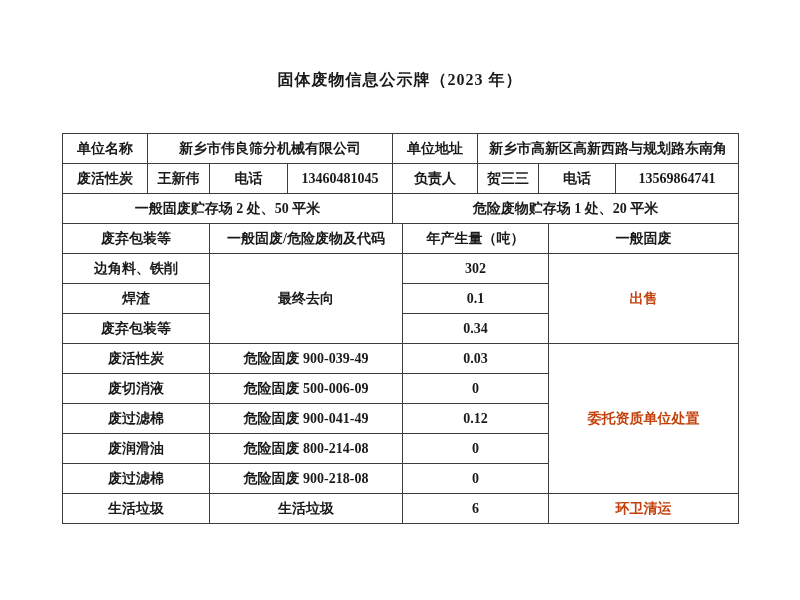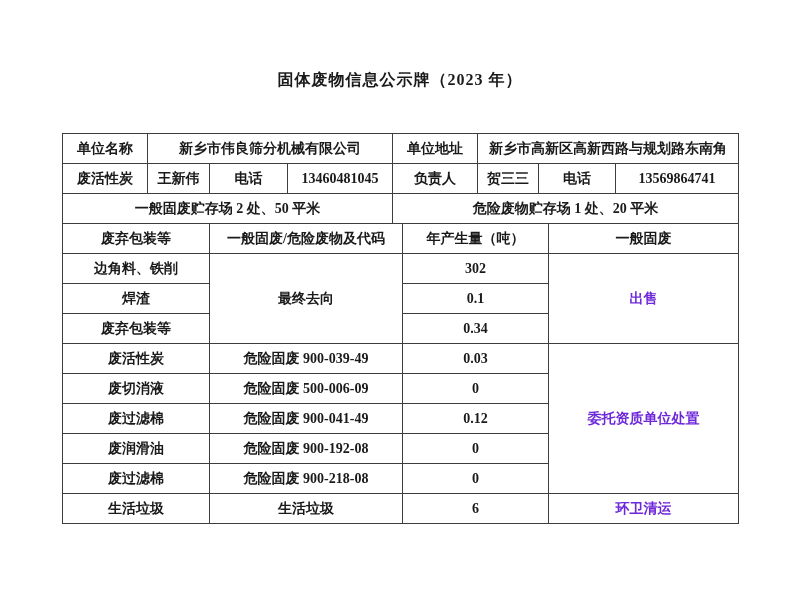--- a/index.html
+++ b/index.html
@@ -37,21 +37,21 @@
     height: 29px;
     padding: 0 0;
     text-align: center;
     vertical-align: middle;
     font-size: 14px;
     font-weight: bold;
     overflow: hidden;
     white-space: nowrap;
   }
   td.blue {
-    color: #6d28d9;
+    color: #c2410c;
   }
 </style>
 </head>
 <body>
 
 <div class="title">固体废物信息公示牌（2023 年）</div>
 
 <table class="board">
   <colgroup>
     <col style="width:85px">
@@ -123,21 +123,21 @@
     <td colspan="3">危险固废 500-006-09</td>
     <td colspan="3">0</td>
   </tr>
   <tr>
     <td colspan="2">废过滤棉</td>
     <td colspan="3">危险固废 900-041-49</td>
     <td colspan="3">0.12</td>
   </tr>
   <tr>
     <td colspan="2">废润滑油</td>
-    <td colspan="3">危险固废 900-192-08</td>
+    <td colspan="3">危险固废 800-214-08</td>
     <td colspan="3">0</td>
   </tr>
   <tr>
     <td colspan="2">废过滤棉</td>
     <td colspan="3">危险固废 900-218-08</td>
     <td colspan="3">0</td>
   </tr>
 
   <tr>
     <td colspan="2">生活垃圾</td>

